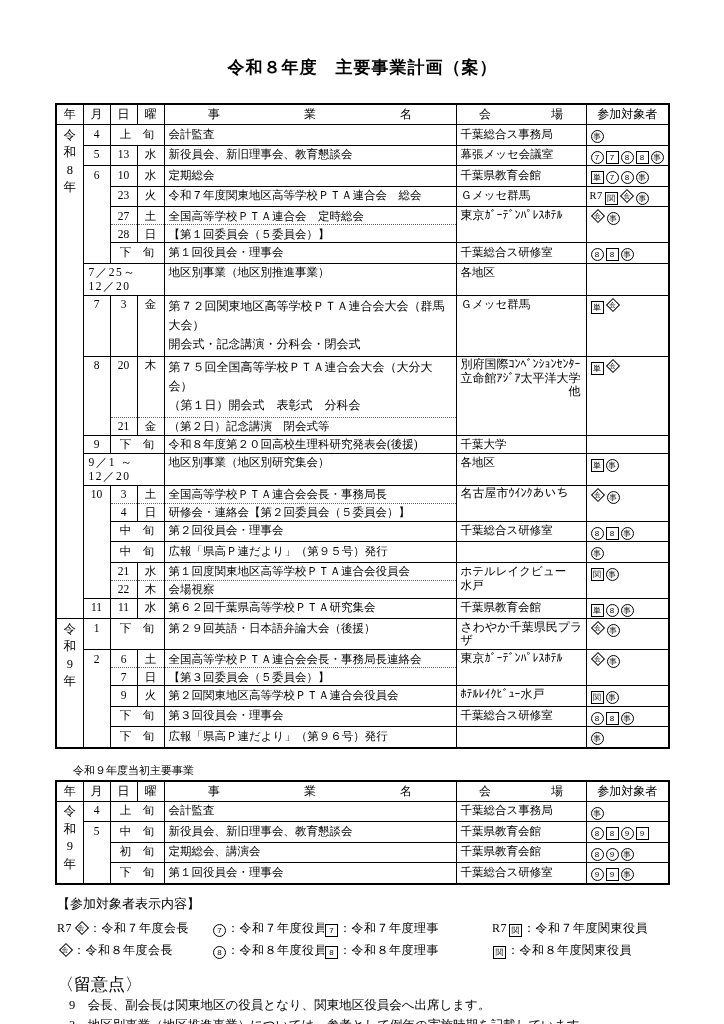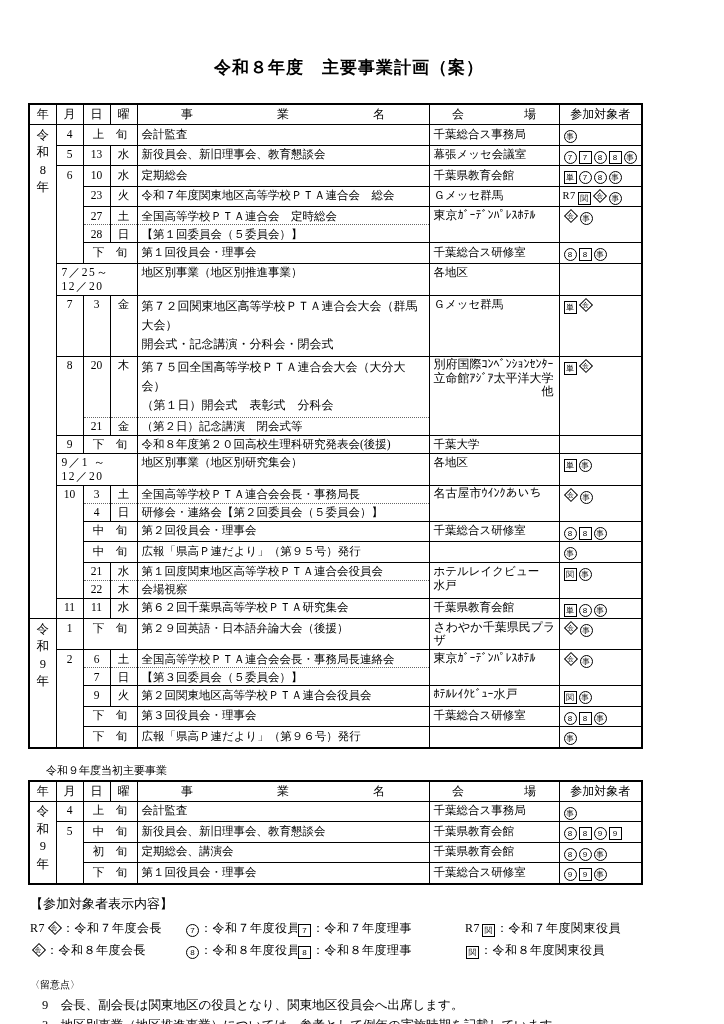--- a/index.html
+++ b/index.html
@@ -1,37 +1,37 @@
 <!DOCTYPE html>
 <html><head>
 <meta charset="utf-8">
 <style>
   html,body{margin:0;padding:0;background:#e8e8e8;}
   body{width:724px;height:1024px;font-family:"Liberation Serif","DejaVu Serif",serif;color:#000;}
-  .page{width:724px;height:1024px;background:#fff;box-sizing:border-box;padding:56px 54px 0 28px;overflow:hidden;}
+  .page{width:724px;height:1024px;background:#fff;box-sizing:border-box;padding:56px 54px 0 55px;overflow:hidden;}
   .title{text-align:center;font-size:17px;font-weight:bold;margin:0 0 24px 0;letter-spacing:1px;}
   table.sched{border-collapse:collapse;border:2px solid #000;table-layout:fixed;width:613px;}
   table.sched th{border-right:1px solid #000;border-bottom:1px solid #000;font-size:12px;font-weight:normal;padding:2px 1px;line-height:15px;}
   table.sched td{border-right:1px solid #000;border-bottom:1px solid #000;font-size:11.5px;line-height:14px;padding:1.5px 1px;text-align:center;vertical-align:top;white-space:pre-line;overflow:hidden;}
   table.sched td.nm{text-align:left;padding-left:4px;}
   table.sched td.vn{text-align:left;padding-left:4px;}
   table.sched td.pt{text-align:left;padding-left:3px;}
   table.sched td.sm{font-size:12px;line-height:19px;}
   table.sched td.xs{font-size:12px;line-height:13.5px;}
   table.sched td.rng{text-align:left;padding-left:5px;letter-spacing:1.5px;}
   table.sched td.dotb{border-bottom:1px dotted #666;}
   table.sched td.yearcell{font-size:12.5px;line-height:17.5px;}
   .sect-label{font-size:11px;margin:14px 0 2px 18px;}
   .legend{margin-top:10px;}
   .legend-head{font-size:13px;margin:0 0 4px 2px;}
   table.legend-table{border-collapse:collapse;table-layout:fixed;width:613px;margin-left:2px;}
   table.legend-table td{font-size:12px;line-height:22px;padding:0;vertical-align:middle;white-space:nowrap;overflow:hidden;}
   .legend-note{font-size:12px;line-height:22px;margin-left:2px;}
   .notes{margin-top:14px;}
-  .notes-head{font-size:10px;line-height:20px;margin-left:2px;}
+  .notes-head{font-size:17px;line-height:20px;margin-left:2px;}
   .note-item{font-size:12.5px;line-height:20px;margin-left:14px;}
   
   .sym{display:inline-block;width:11px;height:11px;line-height:11px;font-size:8px;text-align:center;margin:0 1px;vertical-align:-1.5px;font-family:"Liberation Sans",sans-serif;}
   .sc{border:1px solid #000;border-radius:50%;}
   .sb{border:1px solid #000;}
   .sd{display:inline-block;position:relative;width:14px;height:13px;vertical-align:-2.5px;margin:0 1px;}
   .sd-q{position:absolute;left:2.5px;top:2px;width:8px;height:8px;border:1px solid #000;transform:rotate(45deg);}
   .sd-c{position:absolute;left:0;top:2px;width:14px;text-align:center;font-size:6.5px;line-height:9px;font-family:"Liberation Sans",sans-serif;}
   .ptx{display:inline-block;font-size:10.5px;margin-right:1px;letter-spacing:0.5px;}
   .legend-table .ptx{font-size:12px;}

